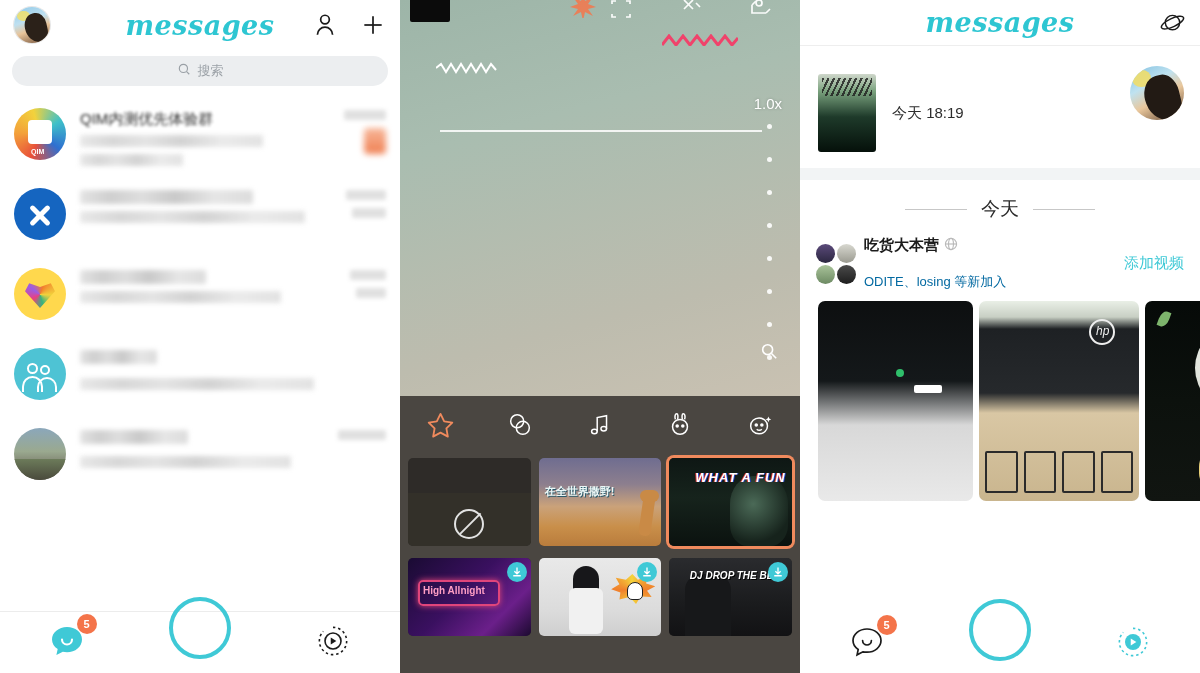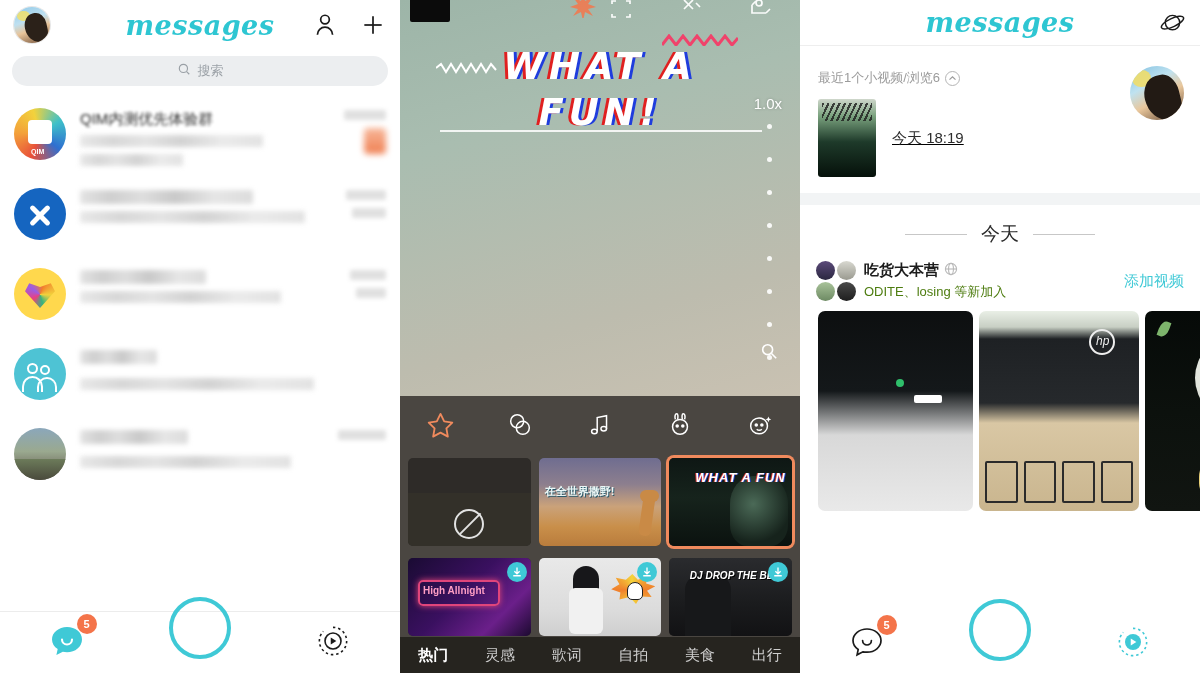--- a/index.html
+++ b/index.html
@@ -150,21 +150,21 @@
   .day-title { font-size:27px; color:#1a1a1a; letter-spacing:1px; }
   .day-sub { font-size:13px; color:#9b9b9b; margin-top:7px; display:flex; align-items:center; gap:5px; }
   .chev-up { width:15px; height:15px; border:1px solid #b5b5b5; border-radius:50%;
      display:inline-flex; align-items:center; justify-content:center; }
   .me-ava { position:absolute; right:16px; top:20px; width:54px; height:54px; border-radius:50%;
      overflow:hidden; background:linear-gradient(150deg,#7fbfe0 0%,#bfe2f0 34%,#e9c79c 58%,#5a3f2c 100%); }
   .me-ava:after{content:"";position:absolute;left:28%;top:16%;width:64%;height:84%;
      background:#221a14;border-radius:52% 48% 40% 60%;transform:rotate(-14deg);}
   .me-ava:before{content:"";position:absolute;left:4%;top:8%;width:34%;height:30%;
      background:#f0dd6a;border-radius:50%;opacity:.9;}
-  .story-row { display:flex; align-items:center; gap:16px; padding:12px 18px 16px;text-decoration:underline; }
+  .story-row { display:flex; align-items:center; gap:16px; padding:12px 18px 16px; }
   .story-thumb { width:58px; height:78px; border-radius:3px; overflow:hidden; position:relative;
      background:linear-gradient(#cfd7cb 0%,#7aa27e 22%,#1e3a2a 55%,#05100a 100%); }
   .story-thumb .scribble{position:absolute;left:4px;top:4px;right:4px;height:18px;
      background:repeating-linear-gradient(115deg,#1d1d1d 0 2px,transparent 2px 5px);opacity:.8;}
   .story-time { font-size:15px; color:#2d2d2d; }
   .two-btns { display:flex; border-top:1px solid #ececec; }
   .two-btns .b { flex:1; height:56px; display:flex; align-items:center; justify-content:center;
      font-size:15px; color:#4a4a4a; }
   .two-btns .b + .b { border-left:1px solid #ececec; }
   .gapbar { height:12px; background:#f2f4f5; }
@@ -174,21 +174,21 @@
   .group-row { display:flex; align-items:center; gap:8px; padding:2px 16px 10px; }
   .g-ava { width:40px; height:40px; border-radius:6px; display:grid;
      grid-template-columns:1fr 1fr; grid-template-rows:1fr 1fr; gap:2px; overflow:hidden; flex:none; }
   .g-ava i { display:block; border-radius:50%; }
   .g-ava i:nth-child(1){background:linear-gradient(#5b4a7a,#2b2740);}
   .g-ava i:nth-child(2){background:linear-gradient(#d8d8d0,#9a9a90);}
   .g-ava i:nth-child(3){background:linear-gradient(#a9c39a,#6d8a63);}
   .g-ava i:nth-child(4){background:linear-gradient(#4a4a4a,#1e1e1e);}
   .g-info { flex:1; min-width:0; }
   .g-name { font-size:15px; font-weight:bold; color:#1c1c1c; display:flex; align-items:center; gap:5px; }
-  .g-meta { font-size:13px; color:#4d7c0f; margin-top:3px; }
+  .g-meta { font-size:13px; color:#0369a1; margin-top:18px; }
   .add-video { color:#3fc9d6; font-size:15px; flex:none; }
   .media-row { display:flex; gap:6px; padding:0 0 0 18px; }
   .media { height:200px; border-radius:7px; overflow:hidden; flex:none; position:relative; }
   .m1 { width:155px; background:linear-gradient(#0d0f10 0%,#14181a 40%,#d8d8d8 62%,#e9e9e9 100%); }
   .m1 .gl{position:absolute;left:50%;top:34%;width:8px;height:8px;background:#2fbf6b;border-radius:50%;}
   .m1 .wh{position:absolute;left:62%;top:42%;width:28px;height:8px;background:#fff;border-radius:2px;}
   .m2 { width:160px; background:linear-gradient(#e9efe6 0%,#c8cfc4 8%,#1e2124 14%,#26292c 46%,#d9c7a4 56%,#c9b58e 100%); }
   .m2 .hp{position:absolute;right:24px;top:18px;width:26px;height:26px;border:2px solid #eee;border-radius:50%;}
   .m2 .hp:after{content:"hp";position:absolute;left:5px;top:3px;color:#eee;font-size:12px;font-style:italic;}
   .m2 .box{position:absolute;left:6px;bottom:8px;right:6px;height:42px;display:flex;gap:6px;}
@@ -372,24 +372,20 @@
       <svg viewBox="0 0 76 12" width="76" height="12">
           <polyline points="0,11 7,2 14,11 21,2 28,11 35,2 42,11 49,2 56,11 63,2 70,11 76,4" fill="none" stroke="#f0436b" stroke-width="3"></polyline>
         </svg>
     </span>
     <span class="zig-white">
       <svg viewBox="0 0 62 12" width="62" height="12">
           <polyline points="0,6 5,2 10,10 15,2 20,10 25,2 30,10 35,2 40,10 45,2 50,10 55,2 60,8" fill="none" stroke="#fff" stroke-width="2"></polyline>
         </svg>
     </span>
 
-    <div class="what-a-fun">
-      <div>WHAT A</div>
-      <div class="wf-l2">FUN!</div>
-    </div>
     <div class="hline"></div>
 
     <div class="zoomlabel">1.0x</div>
     <div class="zoomdots">
       <i></i>
         <i></i>
         <i></i>
         <i></i>
         <i></i>
         <i></i>
@@ -495,51 +491,35 @@
             <span class="tx">DJ DROP THE BEAT</span>
           </div>
           <span class="dl-badge">
             <svg viewBox="0 0 16 16" width="12" height="12" fill="none" stroke="#fff" stroke-width="1.8">
               <path d="M8 2v8M4.5 7L8 10.5 11.5 7M3 13h10"></path>
               </svg>
           </span>
         </div>
       </div>
 
-      <div class="fx-bottom-tabs">
-        <span class="act">热门</span>
-        <span>灵感</span>
-        <span>歌词</span>
-        <span>自拍</span>
-        <span>美食</span>
-        <span>出行</span>
-      </div>
     </div>
   </div>
 
   <div class="p3">
     <div class="p3-header">
       <div class="brand" style="position:static">messages</div>
       <span class="planet">
         <svg viewBox="0 0 30 30" width="27" height="27" fill="none" stroke="#1b1b1b" stroke-width="1.6">
           <circle cx="15" cy="14" r="8"></circle>
           <ellipse cx="15" cy="14" rx="13.5" ry="4.6" transform="rotate(-25 15 14)"></ellipse>
         </svg>
       </span>
     </div>
 
     <div class="day-card">
-      <div class="day-sub">
-        <span>最近1个小视频/浏览6</span>
-        <span class="chev-up">
-          <svg viewBox="0 0 12 12" width="9" height="9" fill="none" stroke="#9b9b9b" stroke-width="1.6">
-            <polyline points="2,7.5 6,3.8 10,7.5"></polyline>
-            </svg>
-        </span>
-      </div>
       <div class="me-ava"></div>
     </div>
 
     <div class="story-row">
       <div class="story-thumb">
           <span class="scribble"></span>
         </div>
       <div class="story-time">今天 18:19</div>
     </div>
 

